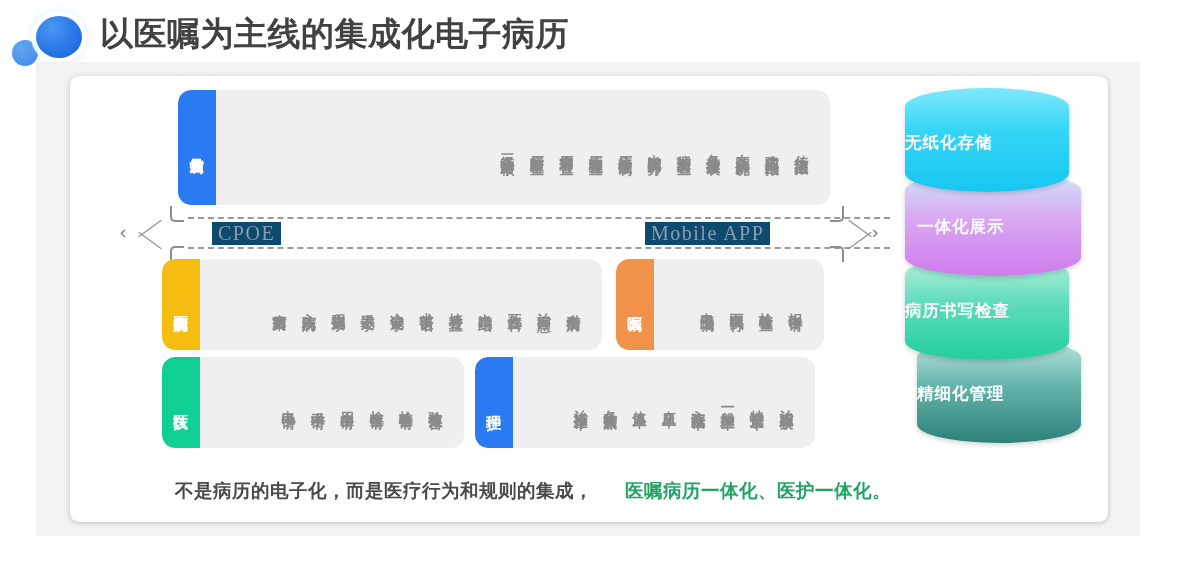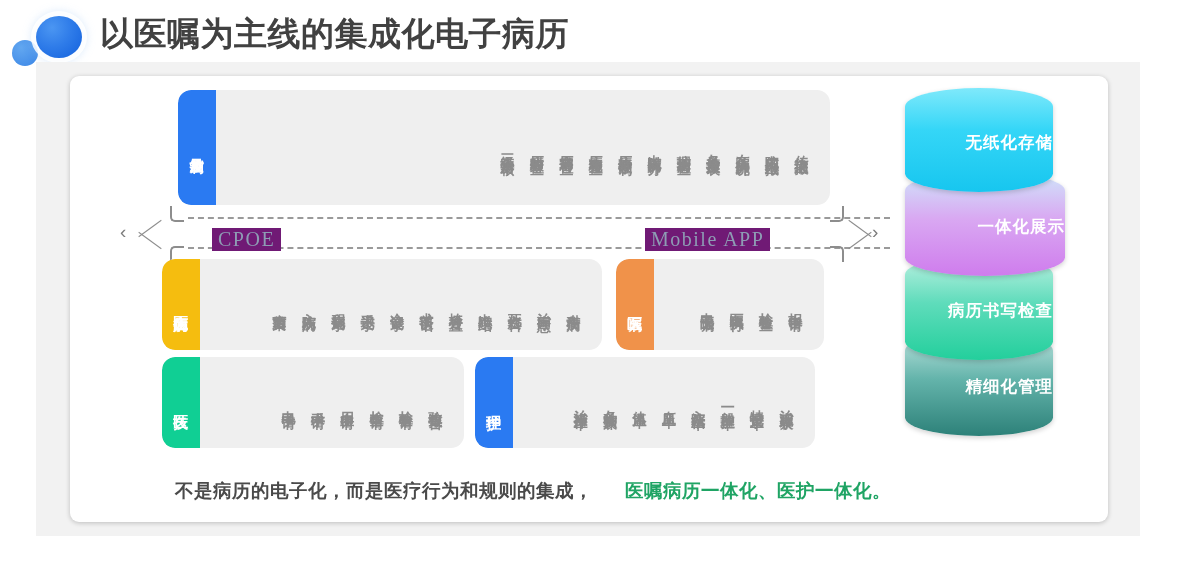--- a/index.html
+++ b/index.html
@@ -144,26 +144,26 @@
     position: absolute;
     left: 68px;
     width: 702px;
     height: 0;
     border-top: 2px dashed #9a9a9a;
   }
   .dash-line.top { top: 5px; }
   .dash-line.bottom { top: 35px; }
   .band-label {
     position: absolute;
-    top: 16px;
+    top: 10px;
     font-size: 20px;
     color: #8e9cb4;
     letter-spacing: 1.5px;
     font-family: "Liberation Serif", "DejaVu Serif", serif;
-    background: #701a75;
+    background: #0c4a6e;
     padding: 0 6px;
   }
   #label-cpoe { left: 92px; }
   #label-mobile { left: 525px; }
 
   .arrow-chevron {
     position: absolute;
     font-size: 19px;
     color: #7c7c7c;
     top: 9px;
@@ -194,37 +194,37 @@
 
   
   #cylinder-stack {
     position: absolute;
     left: 905px; top: 88px;
     width: 148px; height: 368px;
   }
   .cylinder {
     position: absolute;
     left: 0;
-    width: 148px;
+    width: 164px;
     height: 104px;
     border-radius: 50% / 18%;
     display: flex;
     align-items: center;
-    justify-content: flex-end;
+    justify-content: flex-start;
     color: #ffffff;
     font-size: 16.5px;
     font-weight: bold;
     letter-spacing: 1px;
     box-shadow: 0 2px 5px rgba(0,0,0,0.18);
   }
   .cylinder span { position: relative; top: 3px; }
   #cyl-0 { top: 0px;   background: linear-gradient(180deg, #7fe9fb 0%, #35d6f7 40%, #17c6ef 100%); z-index: 4; }
   #cyl-1 { top: 84px;  background: linear-gradient(180deg, #cfe6fa 0%, #d9a8f2 45%, #cf7ced 100%); z-index: 3; padding-left: 12px; }
   #cyl-2 { top: 168px; background: linear-gradient(180deg, #bdf1e2 0%, #5fdcbb 45%, #23cf9c 100%); z-index: 2; }
-  #cyl-3 { top: 244px; background: linear-gradient(180deg, #bfe5e0 0%, #64b4ab 45%, #2d8179 100%); z-index: 1; }
+  #cyl-3 { top: 251px; background: linear-gradient(180deg, #bfe5e0 0%, #64b4ab 45%, #2d8179 100%); z-index: 1; margin-left: 12px; }
 
   
   #footer-statement {
     position: absolute;
     left: 175px; top: 478px;
     font-size: 18.5px;
     font-weight: bold;
     color: #4a4a4a;
     letter-spacing: 0.5px;
     white-space: nowrap;

